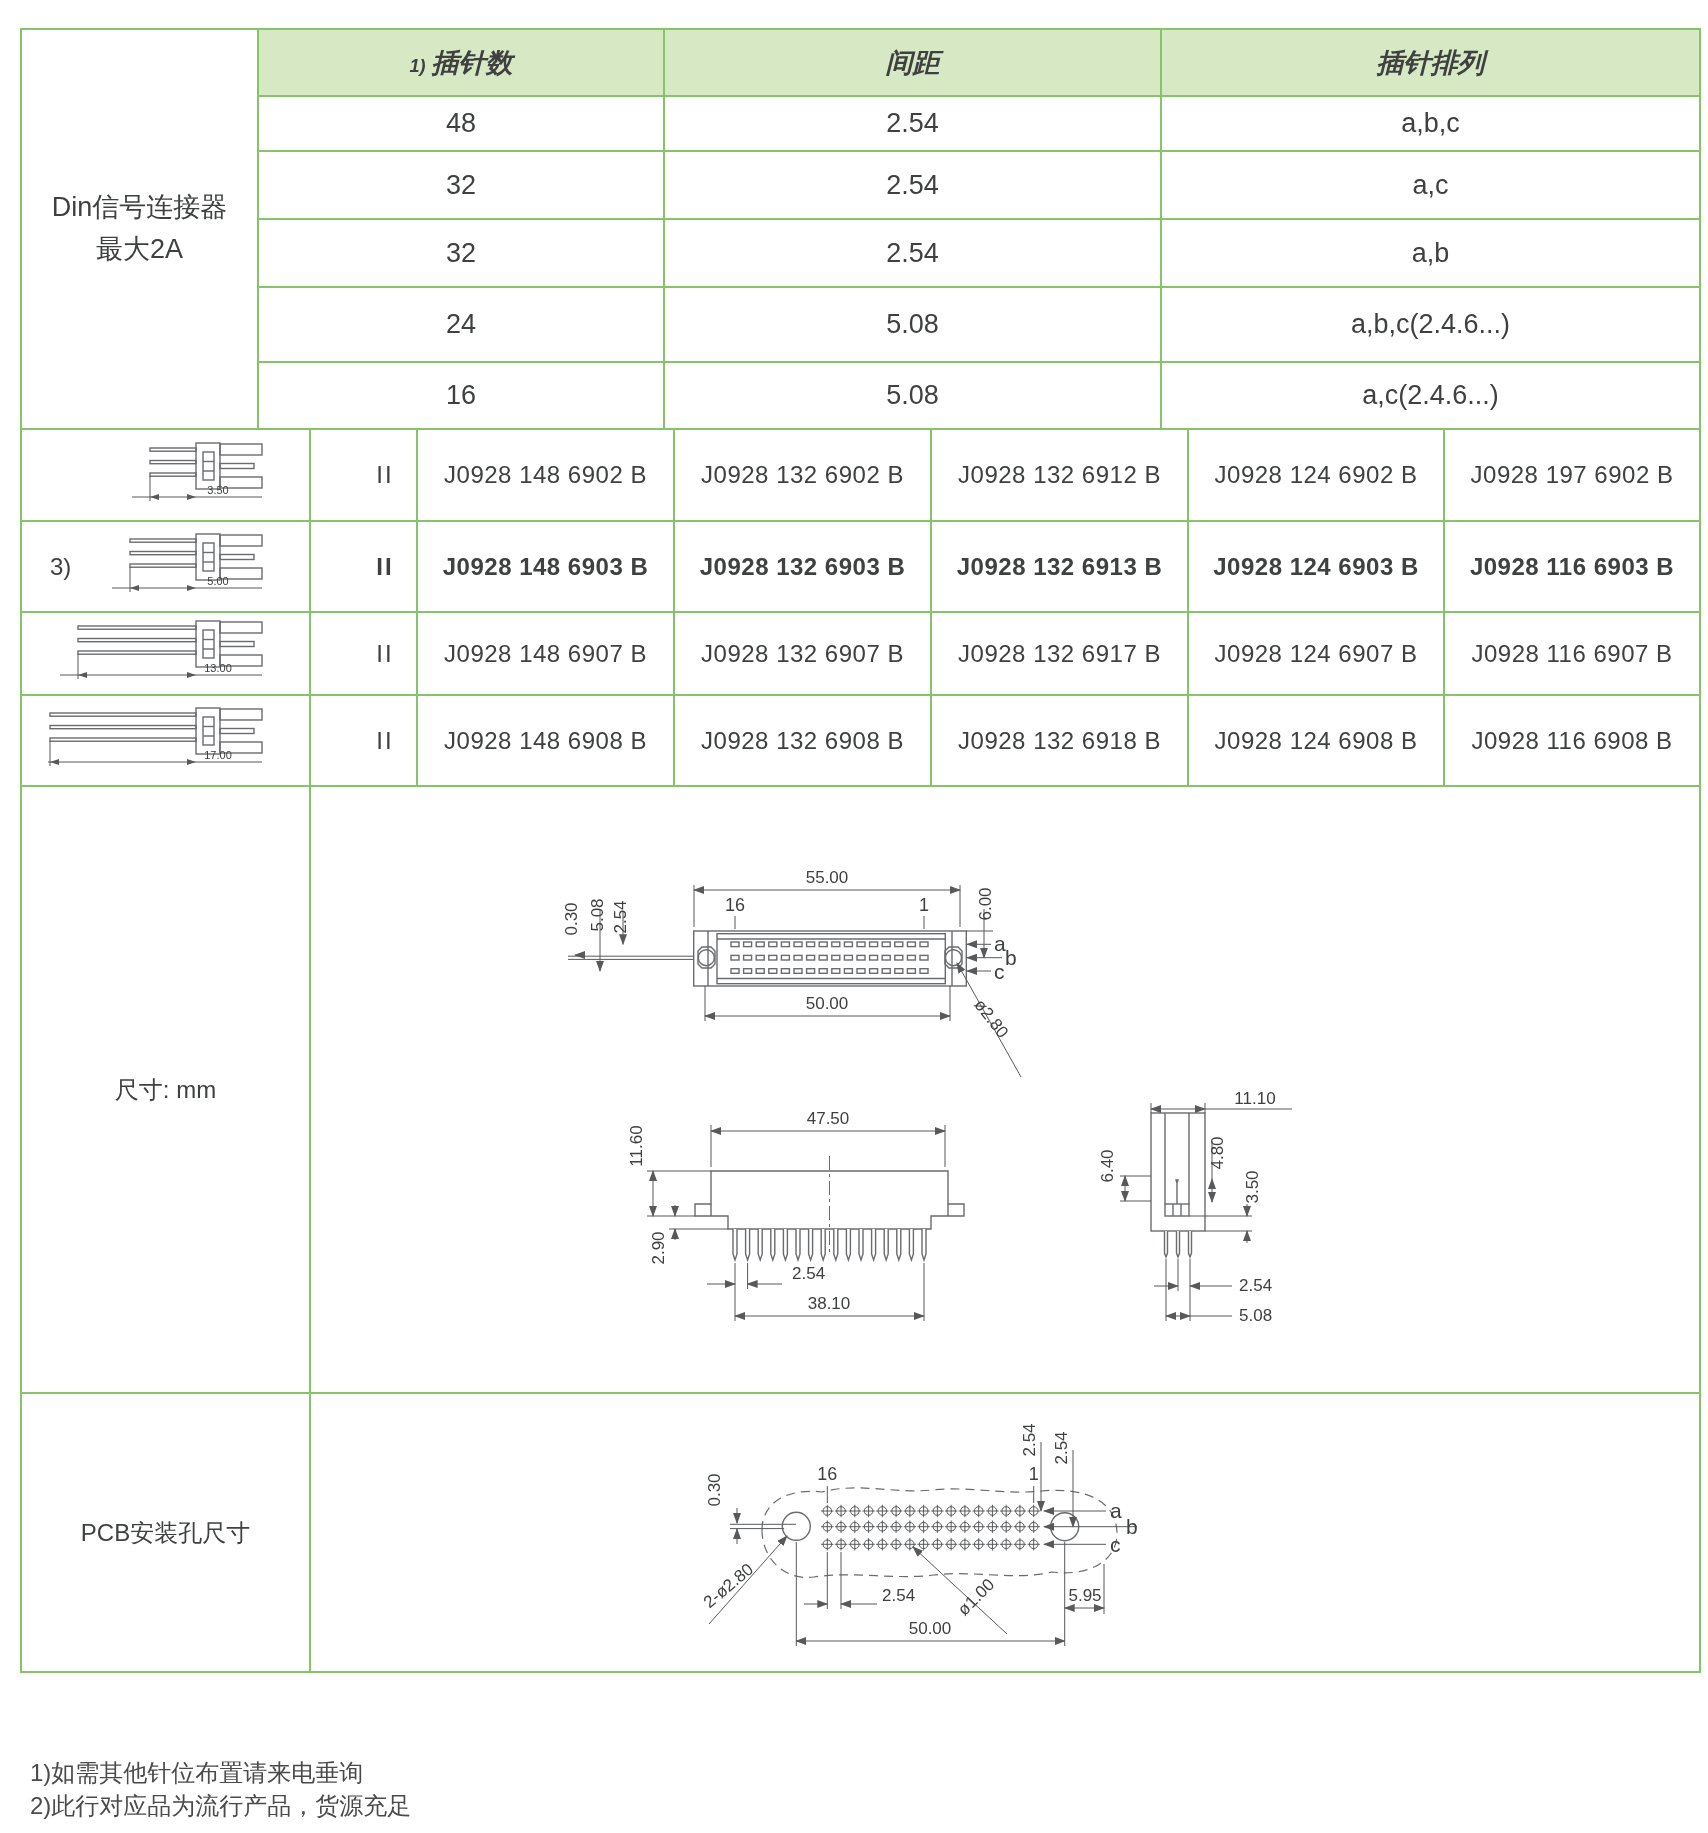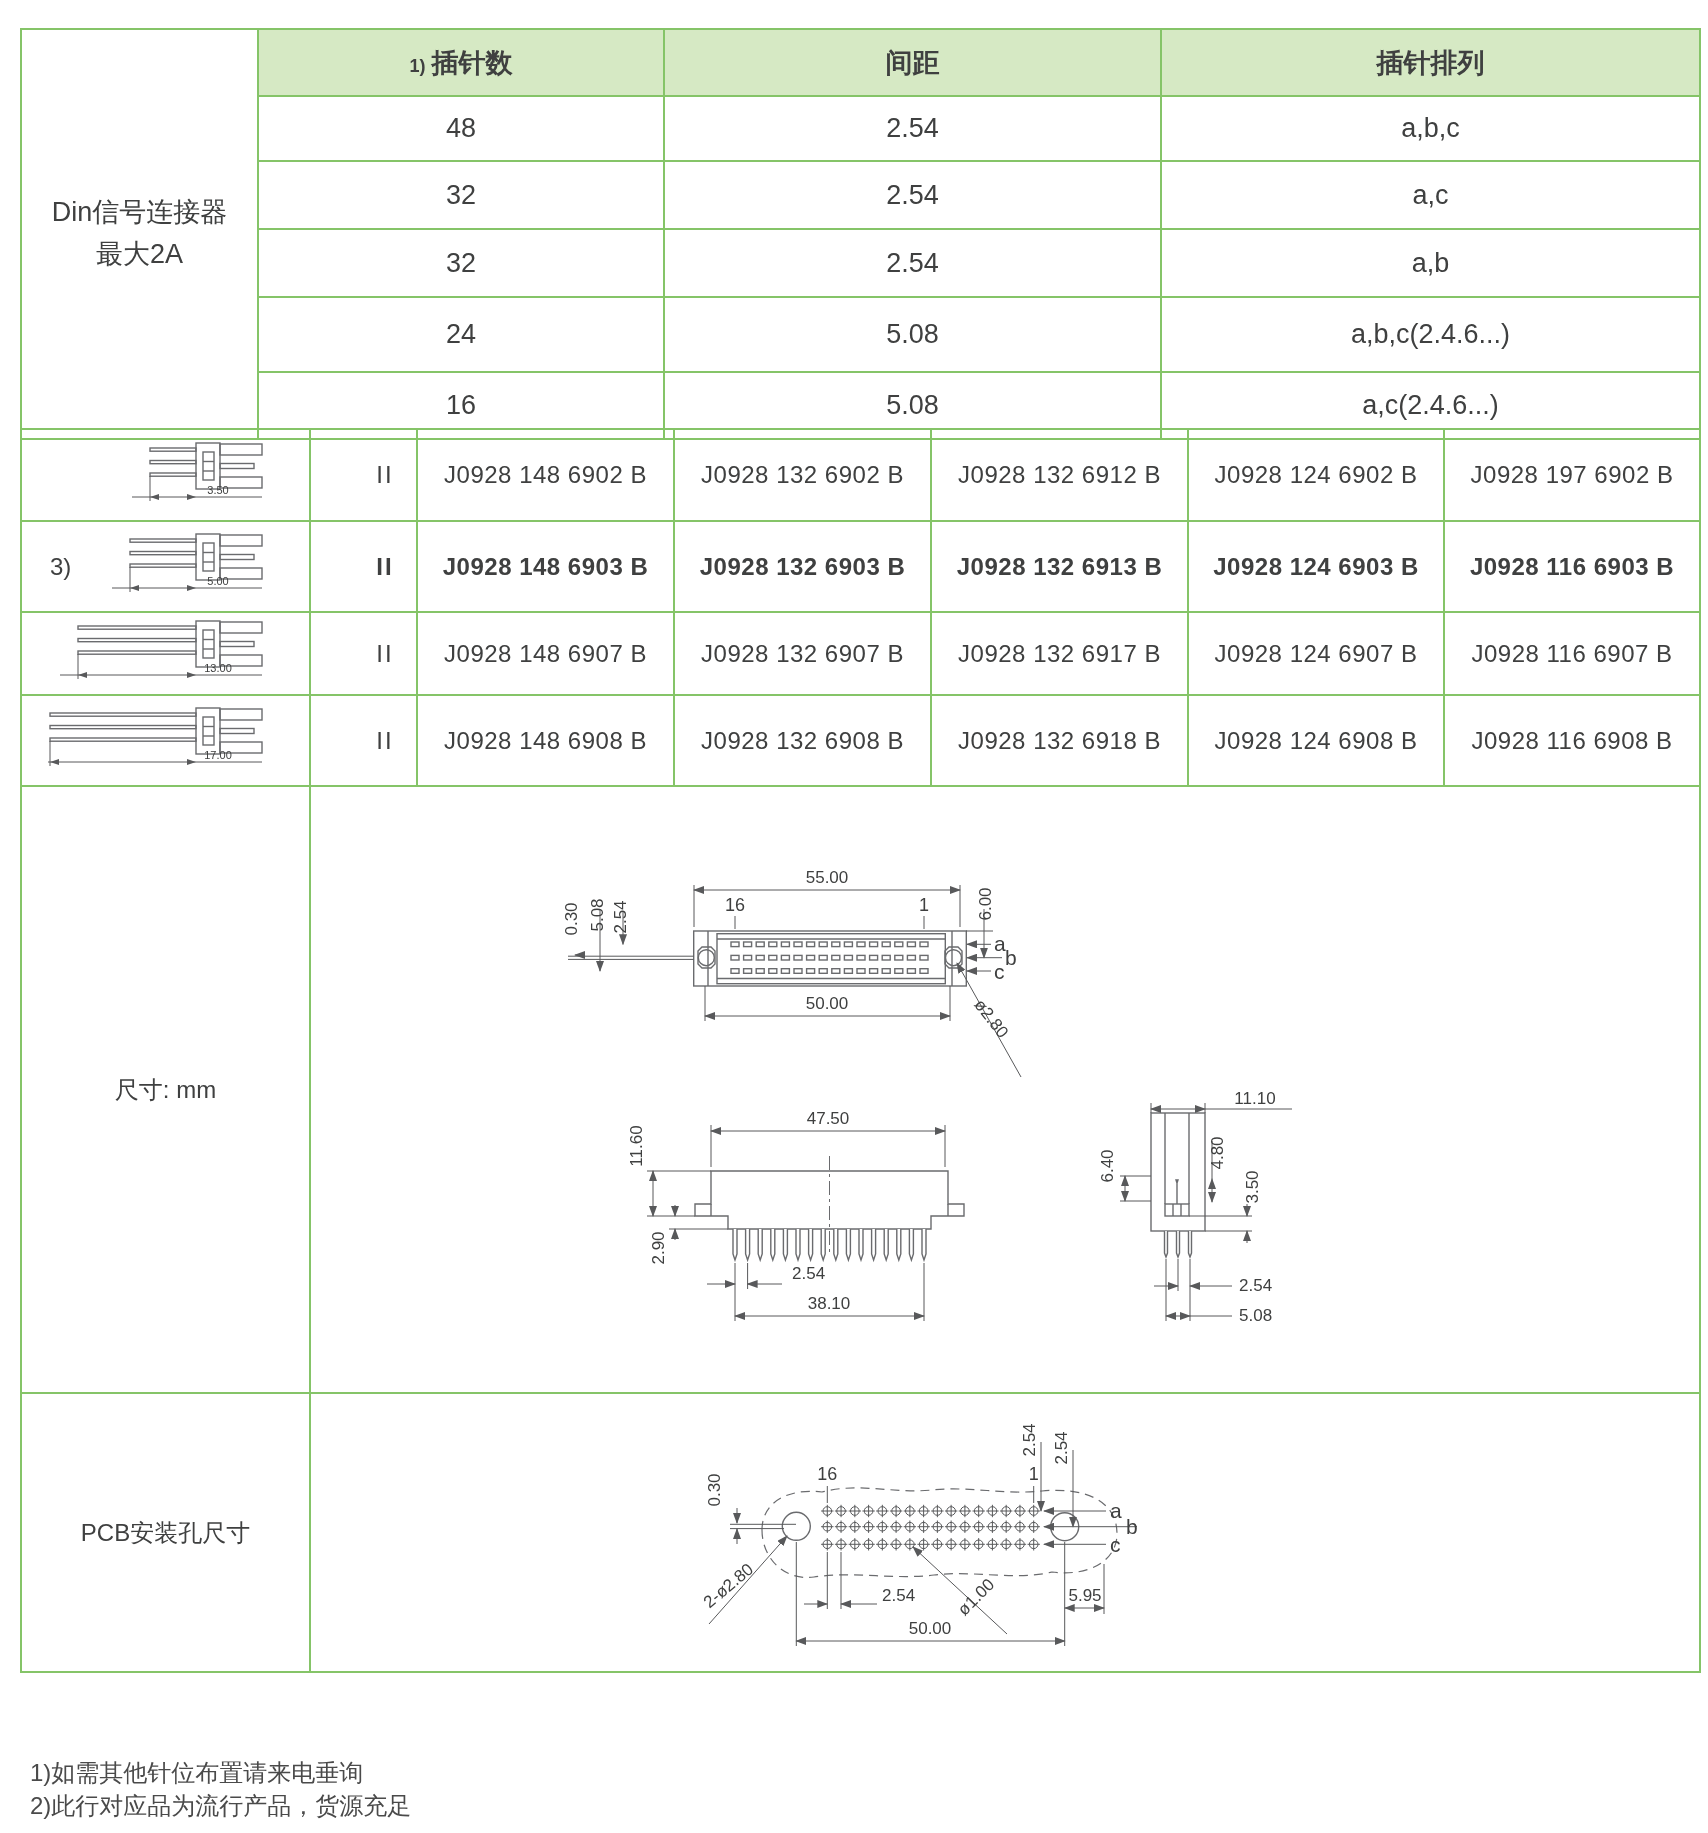--- a/index.html
+++ b/index.html
@@ -7,21 +7,21 @@
     --fill:#d6e9c4;
     --ink:#3f4040;
     --cad:#6a6b6e;
     --dim:#58595b;
   }
   html,body{margin:0;padding:0;background:#ffffff;}
   body{font-family:"Liberation Sans", sans-serif;color:var(--ink);}
   #page{position:relative;width:1708px;height:1833px;background:#fff;overflow:hidden;}
   table{border-collapse:collapse;table-layout:fixed;position:absolute;}
   td{border:2px solid var(--green);text-align:center;vertical-align:middle;padding:0;overflow:hidden;}
-  .hdr{background:var(--fill);font-weight:bold;font-size:26px;}
+  .hdr{background:var(--fill);font-weight:bold;font-size:26px;font-style:italic;}
   .t1{left:20px;top:28px;width:1679px;}
   .t1 td{font-size:27px;}
   .t1 .rowlabel{background:#fff;font-weight:normal;font-size:27px;line-height:1.55;}
   .sup{font-size:18px;font-weight:bold;margin-right:6px;}
   .t2{left:20px;top:428px;width:1679px;}
   .t2 td{font-size:24px;}
   .t2 td.order{font-size:24px;letter-spacing:0.5px;white-space:nowrap;}
   .t2 tr.bold td.order, .t2 tr.bold td.grade{font-weight:700;}
   .grade{font-size:25px;letter-spacing:2px;padding-left:43px;}
   .iconcell{position:relative;}
@@ -59,21 +59,21 @@
       <td rowspan="6" class="rowlabel">
         <span>Din信号连接器</span><br>
         <span>最大2A</span>
       </td>
       <td class="hdr">
         <span class="sup">1)</span><span>插针数</span>
       </td>
       <td class="hdr">间距</td>
       <td class="hdr">插针排列</td>
     </tr>
-    <tr style="height:65px">
+    <tr style="height:55px">
       <td>48</td>
       <td>2.54</td>
       <td>a,b,c</td>
     </tr>
     <tr style="height:68px">
       <td>32</td>
       <td>2.54</td>
       <td>a,c</td>
     </tr>
     <tr style="height:68px">

